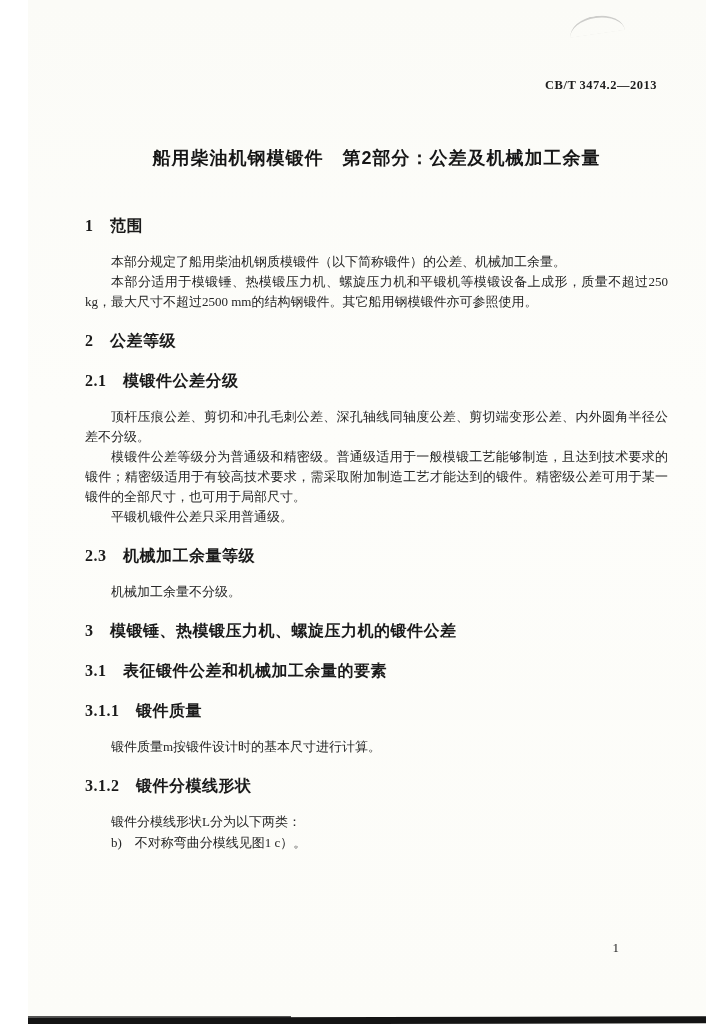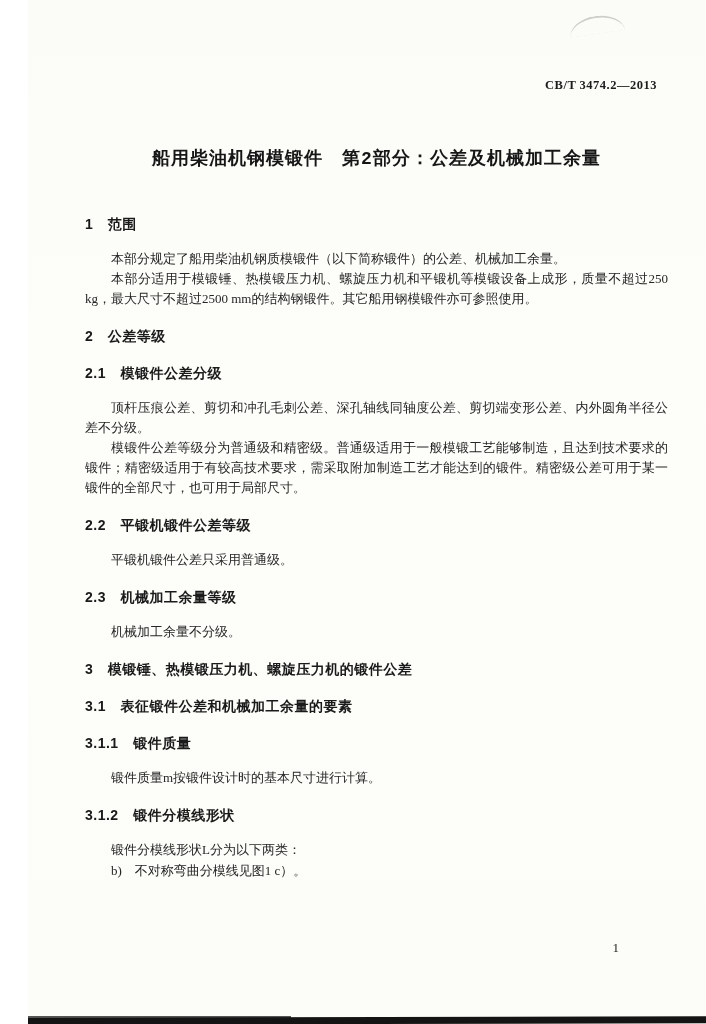--- a/index.html
+++ b/index.html
@@ -30,30 +30,30 @@
     position: absolute;
     top: 146px;
     left: 57px;
     width: 583px;
   }
 
   .title {
     text-align: center;
     font-size: 18px;
     font-weight: bold;
-    font-family: Liberation Mono, monospace;
+    font-family: Liberation Sans, sans-serif;
     color: #161616;
     margin-bottom: 46px;
     letter-spacing: 1px;
   }
 
   .sec-h {
-    font-size: 14px;
+    font-size: 16px;
     font-weight: bold;
-    font-family: Liberation Sans, sans-serif;
+    font-family: Liberation Serif, serif;
     color: #1a1a1a;
     margin-top: 19px;
     margin-bottom: 15px;
     letter-spacing: 0.5px;
   }
 
   .para {
     font-size: 13px;
     line-height: 20px;
     text-indent: 2em;
@@ -131,21 +131,20 @@
     <h2 class="sec-h">1　范围</h2>
     <p class="para">本部分规定了船用柴油机钢质模锻件（以下简称锻件）的公差、机械加工余量。</p>
     <p class="para">本部分适用于模锻锤、热模锻压力机、螺旋压力机和平锻机等模锻设备上成形，质量不超过250 kg，最大尺寸不超过2500 mm的结构钢锻件。其它船用钢模锻件亦可参照使用。</p>
 
     <h2 class="sec-h">2　公差等级</h2>
 
     <h3 class="sec-h">2.1　模锻件公差分级</h3>
     <p class="para">顶杆压痕公差、剪切和冲孔毛刺公差、深孔轴线同轴度公差、剪切端变形公差、内外圆角半径公差不分级。</p>
     <p class="para">模锻件公差等级分为普通级和精密级。普通级适用于一般模锻工艺能够制造，且达到技术要求的锻件；精密级适用于有较高技术要求，需采取附加制造工艺才能达到的锻件。精密级公差可用于某一锻件的全部尺寸，也可用于局部尺寸。</p>
 
-    <h3 class="sec-h">2.2　平锻机锻件公差等级</h3>
     <p class="para">平锻机锻件公差只采用普通级。</p>
 
     <h3 class="sec-h">2.3　机械加工余量等级</h3>
     <p class="para">机械加工余量不分级。</p>
 
     <h2 class="sec-h">3　模锻锤、热模锻压力机、螺旋压力机的锻件公差</h2>
 
     <h3 class="sec-h">3.1　表征锻件公差和机械加工余量的要素</h3>
 
     <h4 class="sec-h">3.1.1　锻件质量</h4>

